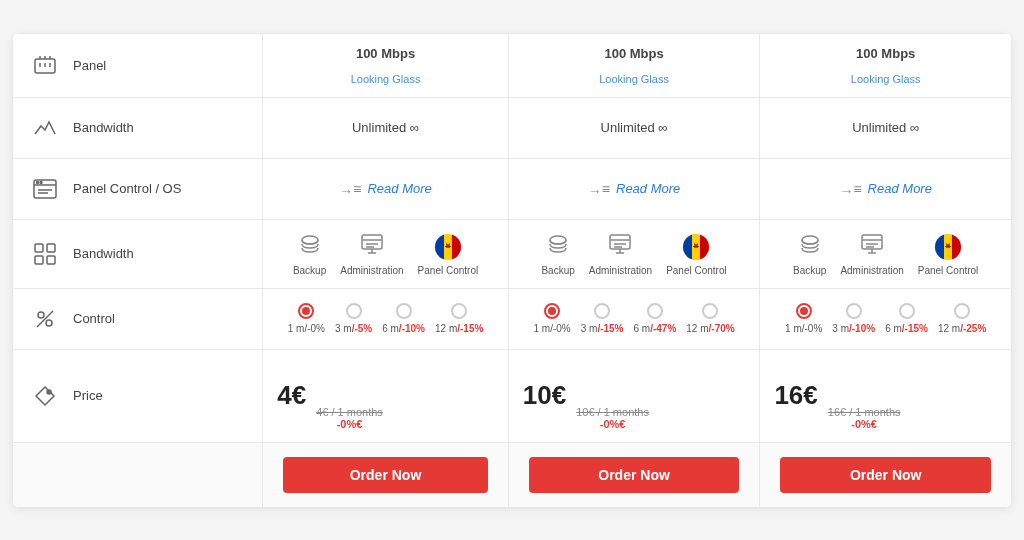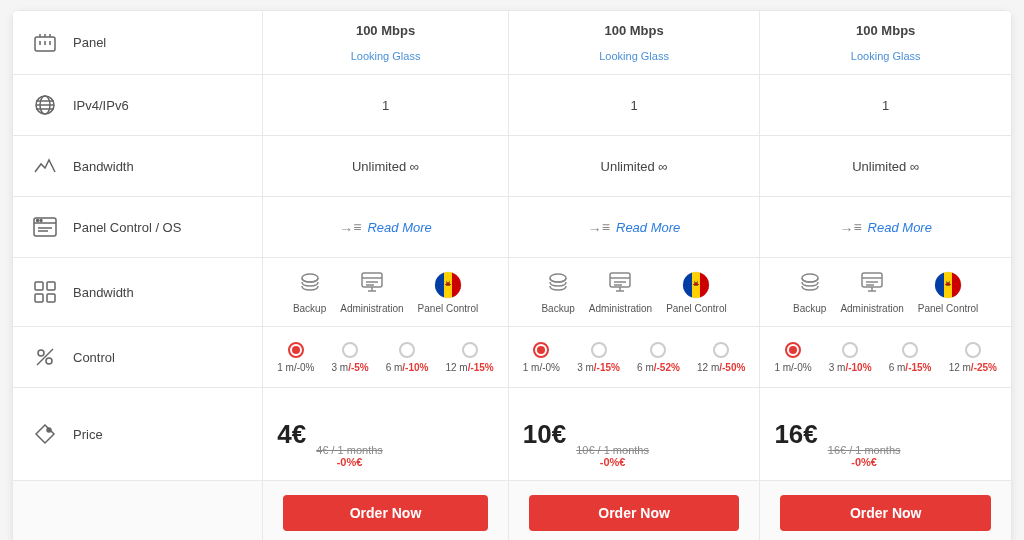--- a/index.html
+++ b/index.html
@@ -110,21 +110,21 @@
       border-radius: 50%;
       overflow: hidden;
       display: flex;
       align-items: center;
       justify-content: center;
       font-size: 18px;
     }
     .discount-row {
       display: flex;
       gap: 10px;
-      justify-content: space-between;
+      justify-content: center;
       align-items: flex-start;
     }
     .discount-option {
       display: flex;
       flex-direction: column;
       align-items: center;
       gap: 4px;
     }
     .radio-circle {
       width: 16px;
@@ -232,39 +232,20 @@
     <td class="value-cell">
       <strong>100 Mbps</strong>
       <a href="#" class="looking-glass">Looking Glass</a>
     </td>
 
     <td class="value-cell">
       <strong>100 Mbps</strong>
       <a href="#" class="looking-glass">Looking Glass</a>
     </td>
 
-</tr>
-        <tr>
-  <td>
-    <div class="feature-cell">
-      <div class="feature-icon">
-                <svg viewBox="0 0 28 28" fill="none" stroke="#666" stroke-width="1.5" class="icon-svg">
-      <circle cx="14" cy="14" r="9"></circle>
-      <ellipse cx="14" cy="14" rx="5" ry="9"></ellipse>
-      <line x1="5" y1="14" x2="23" y2="14"></line>
-      <line x1="5" y1="10" x2="23" y2="10"></line>
-      <line x1="5" y1="18" x2="23" y2="18"></line>
-    </svg>
-              </div>
-      <span class="feature-label">IPv4/IPv6</span>
-    </div>
-  </td>
-  <td class="value-cell">1</td>
-          <td class="value-cell">1</td>
-          <td class="value-cell">1</td>
 </tr>
         <tr>
   <td>
     <div class="feature-cell">
       <div class="feature-icon">
                 <svg viewBox="0 0 28 28" fill="none" stroke="#666" stroke-width="1.5" class="icon-svg">
       <polyline points="4,20 10,12 14,16 18,8 24,20"></polyline>
     </svg>
               </div>
       <span class="feature-label">Bandwidth</span>
@@ -526,28 +507,28 @@
       <div class="discount-option">
         <div class="radio-circle "></div>
         <span class="discount-label">
           3 m<span>/-15%</span>
         </span>
       </div>
 
       <div class="discount-option">
         <div class="radio-circle "></div>
         <span class="discount-label">
-          6 m<span>/-52%</span>
-        </span>
-      </div>
-
-      <div class="discount-option">
-        <div class="radio-circle "></div>
-        <span class="discount-label">
-          12 m<span>/-50%</span>
+          6 m<span>/-47%</span>
+        </span>
+      </div>
+
+      <div class="discount-option">
+        <div class="radio-circle "></div>
+        <span class="discount-label">
+          12 m<span>/-70%</span>
         </span>
       </div>
     </div>
   </td>
           <td class="value-cell">
     <div class="discount-row">
       <div class="discount-option">
         <div class="radio-circle selected"></div>
         <span class="discount-label">
           1 m/-0%

